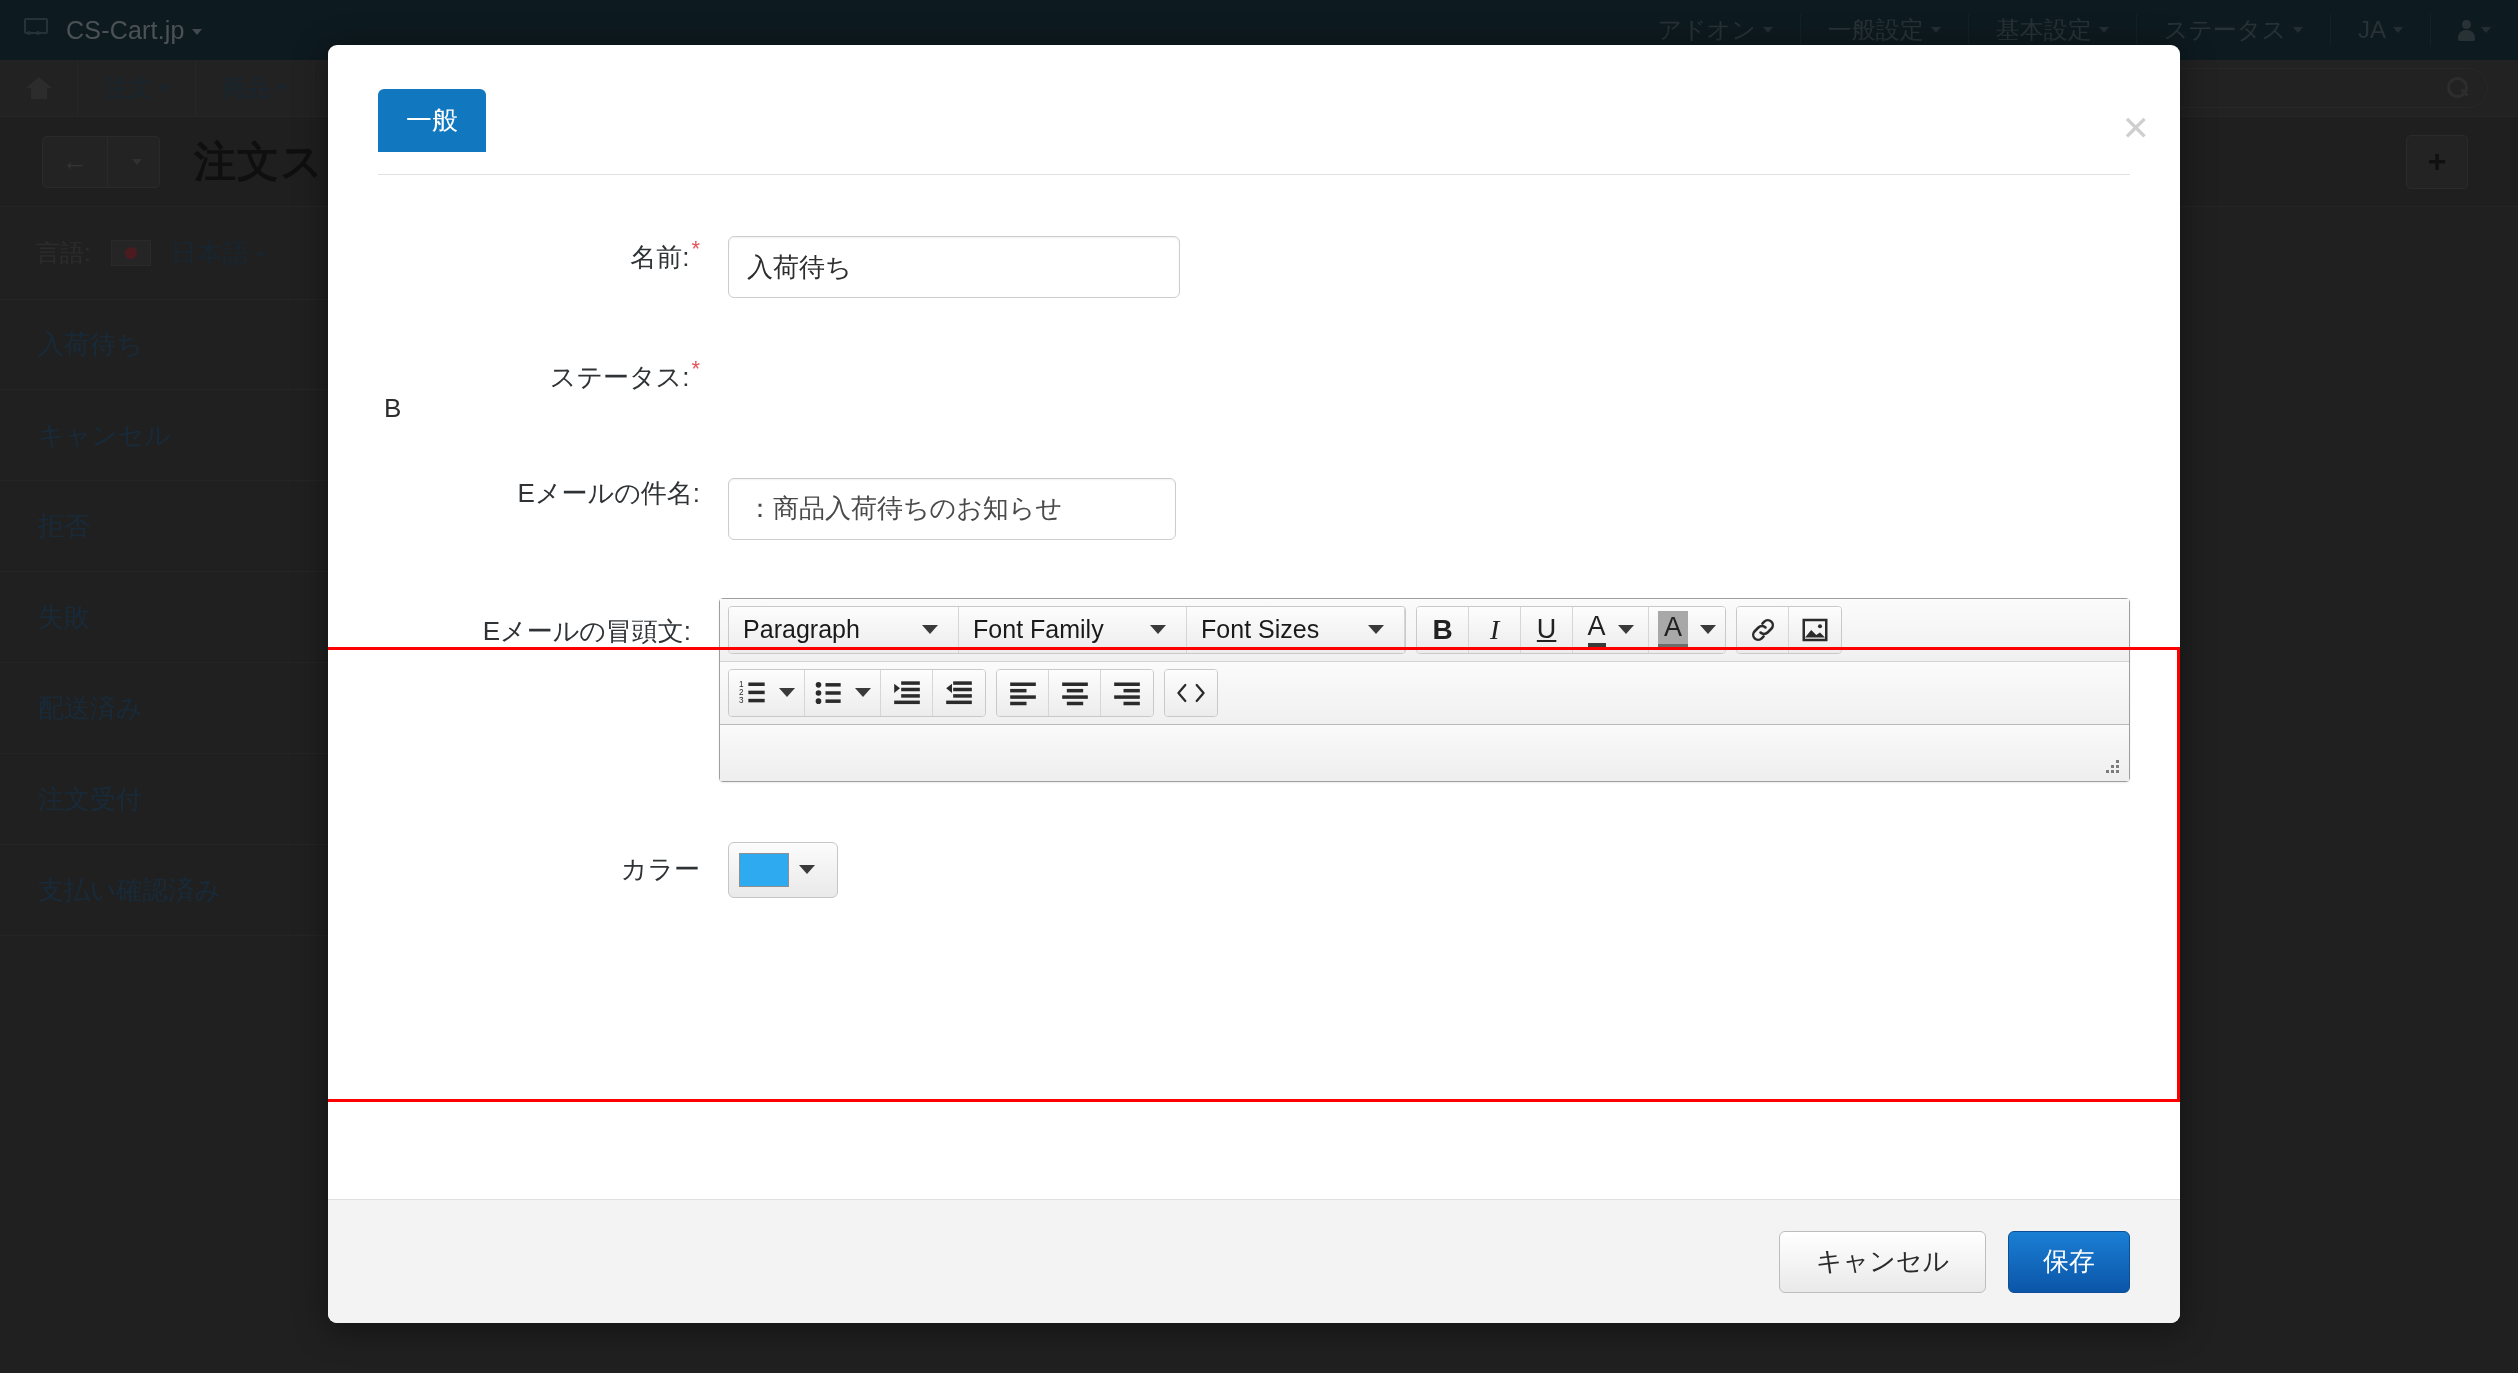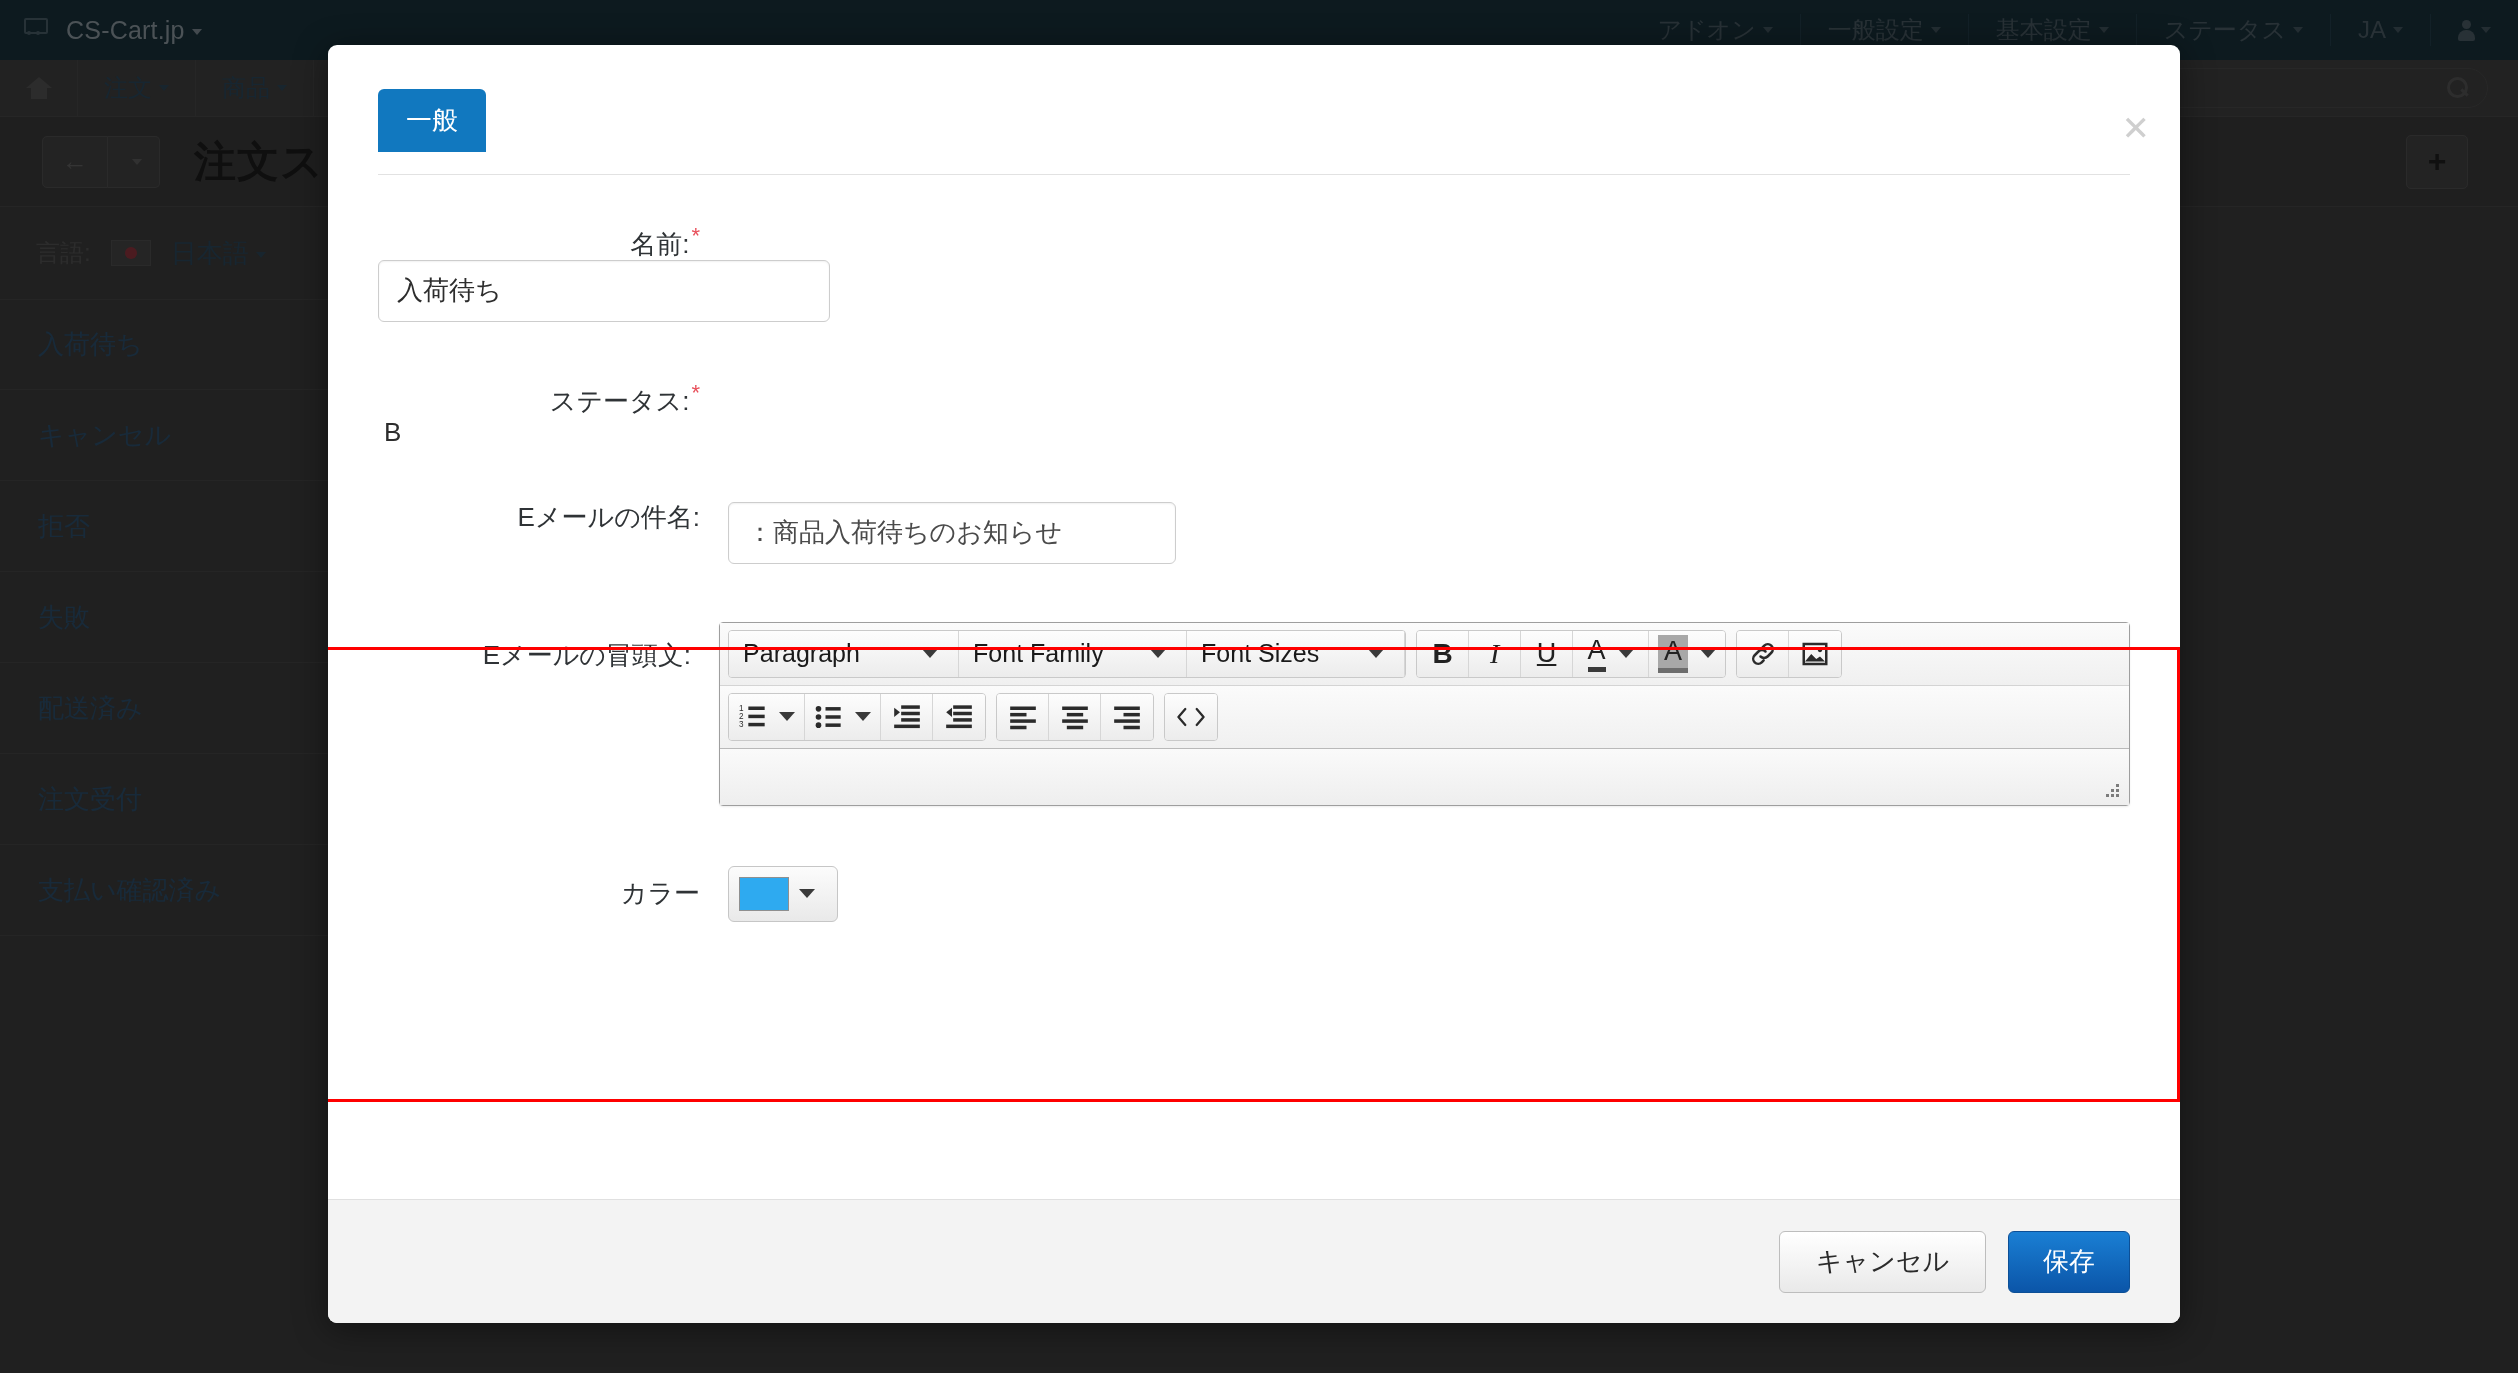--- a/index.html
+++ b/index.html
@@ -160,21 +160,21 @@
     font-size:26px; color:#2f3336; white-space:nowrap; line-height:1.2;
   }
   .req { color:#e8505b; font-size:22px; vertical-align:super; margin-left:2px; }
 
   .inp {
     border:1px solid #cdcdcd; border-radius:6px; background:#fff;
     font-size:26px; color:#2d2d2d; padding:0 18px;
     display:flex; align-items:center;
     box-shadow: inset 0 1px 2px rgba(0,0,0,.06);
   }
-  .row-name { margin-top:48px;flex-direction:column; }
+  .row-name { margin-top:61px; }
   .row-name .inp { width:452px; height:62px; }
 
   .row-status { margin-top:56px;flex-direction:column; }
   .row-status .flabel { padding-top:2px; }
   .statval { font-size:26px; color:#2d2d2d; padding-left:6px; }
 
   .row-subject { margin-top:54px; }
   .row-subject .inp { width:448px; height:62px; color:#4a4a4a; }
 
   

